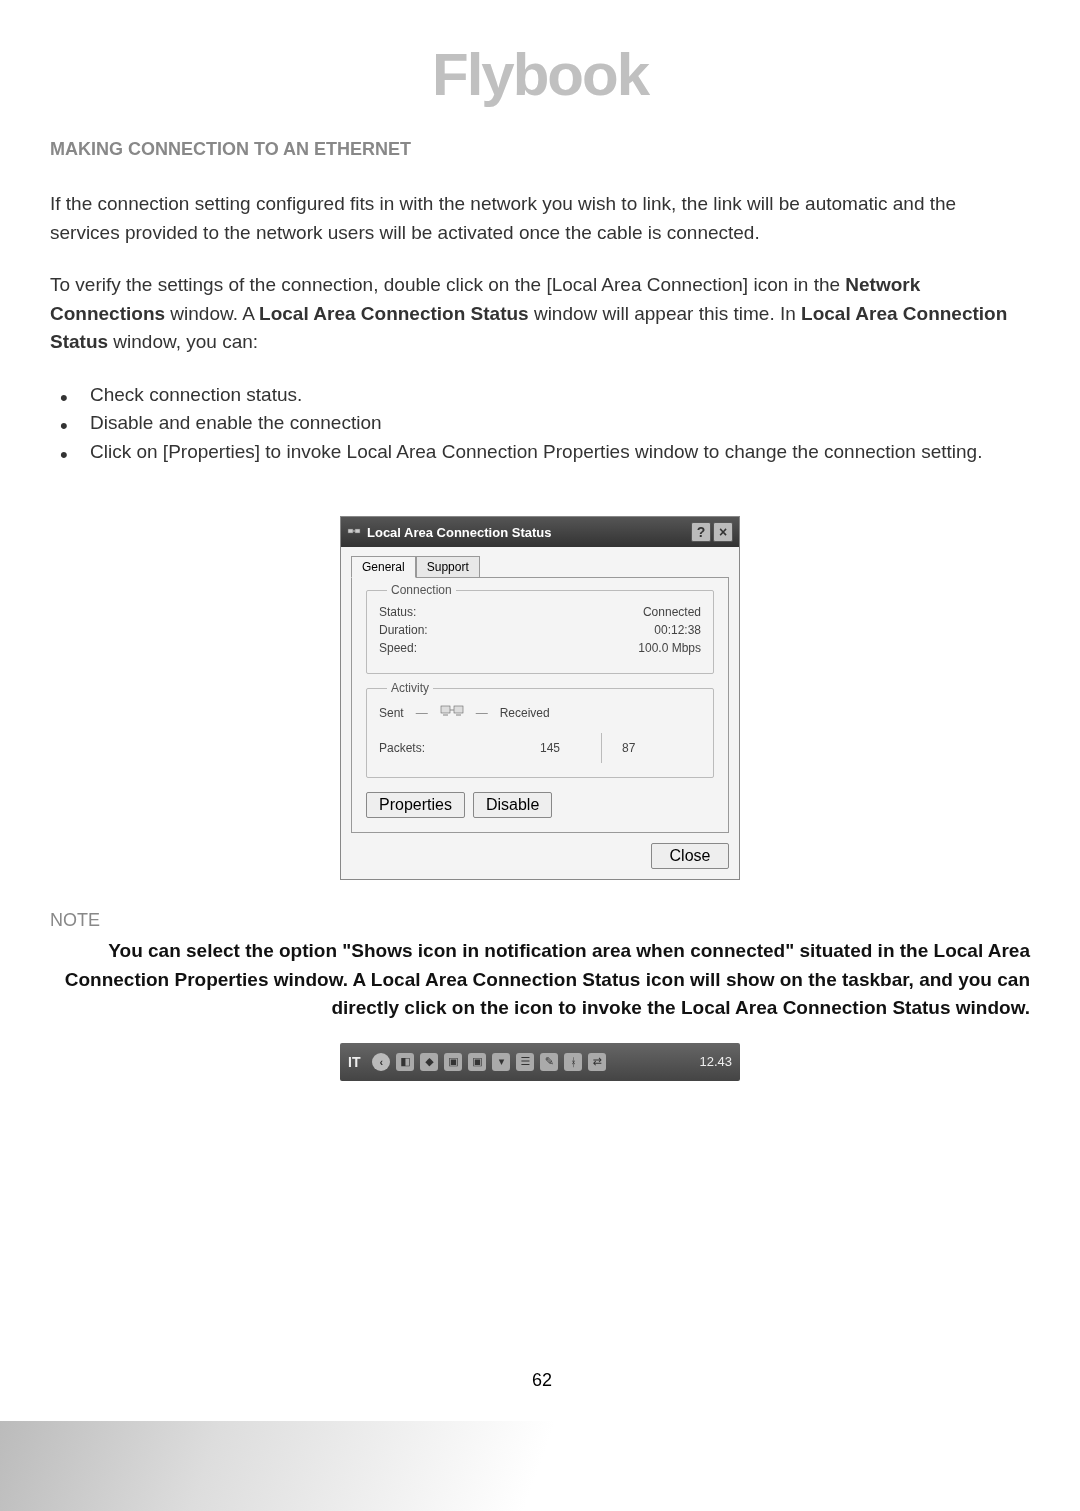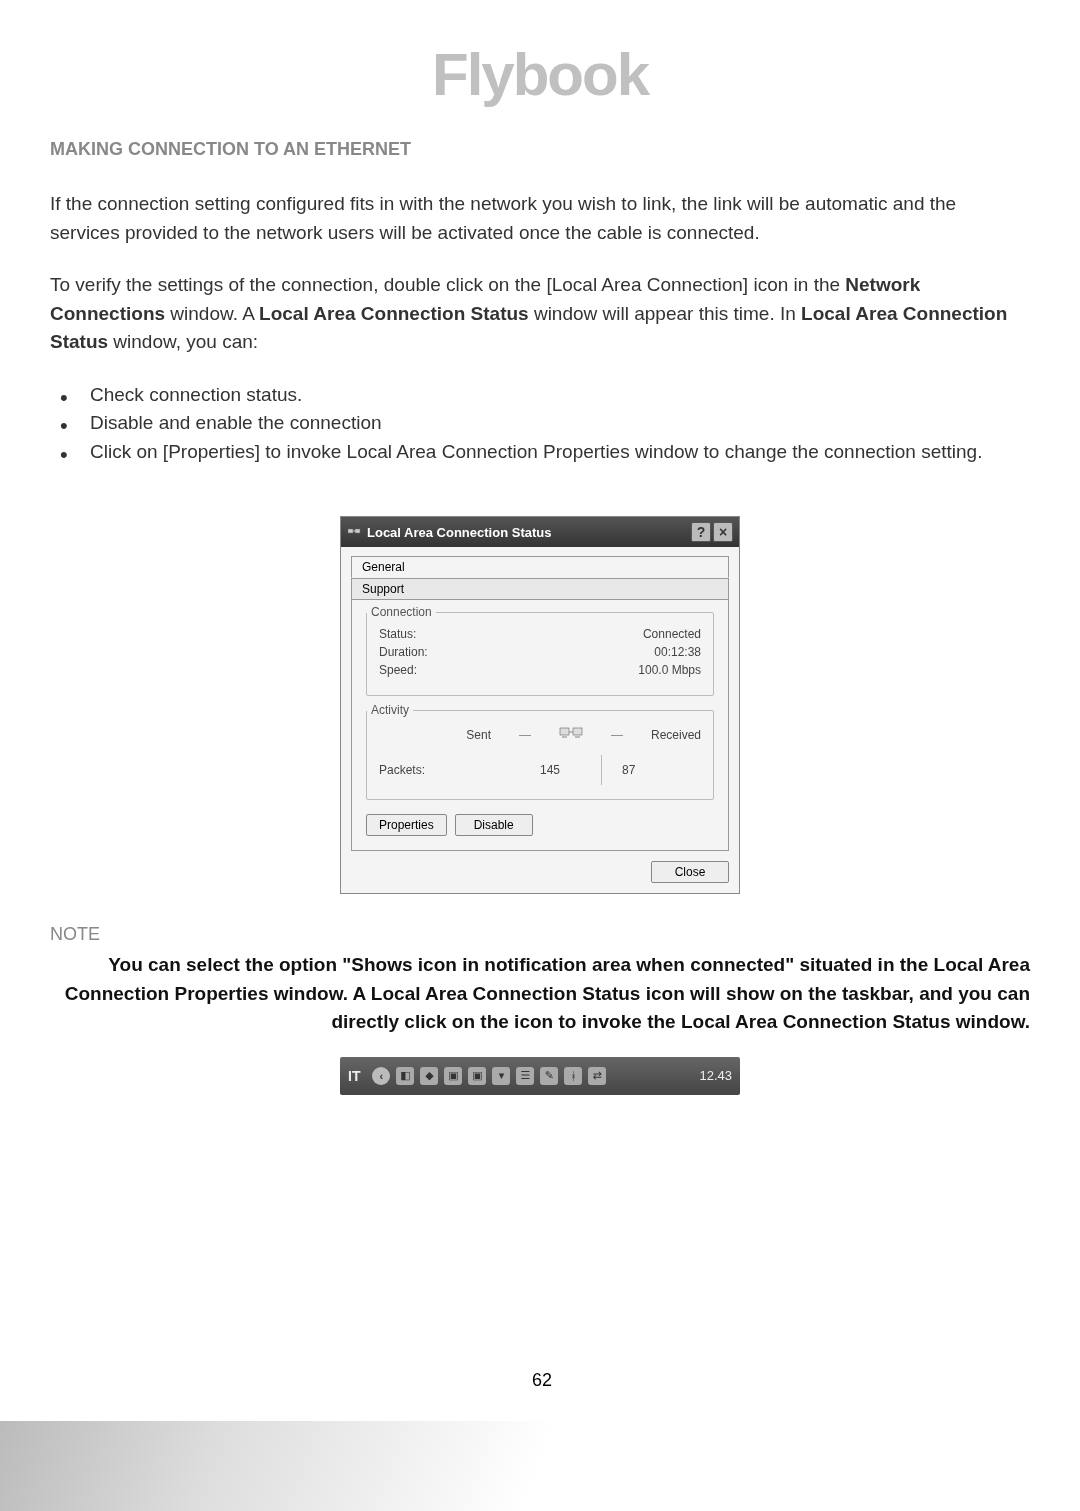--- a/index.html
+++ b/index.html
@@ -99,21 +99,20 @@
       line-height: 18px;
       border-radius: 2px;
     }
     .dialog-body {
       padding: 8px 10px 10px 10px;
       background: #f4f4f4;
     }
     .tabs {
       display: flex;
       margin-bottom: 0;
-      flex-direction: column;
     }
     .tab {
       padding: 3px 10px;
       font-size: 12px;
       border: 1px solid #999;
       background: #f4f4f4;
       position: relative;
       top: 1px;
     }
     .tab.active {
@@ -131,38 +130,38 @@
     .group {
       border: 1px solid #bbb;
       border-radius: 2px;
       padding: 10px 12px 14px 12px;
       margin-bottom: 14px;
       position: relative;
     }
     .group-title {
       position: absolute;
       top: -8px;
-      left: 0;
+      left: 20px;
       background: #f4f4f4;
       padding: 0 4px;
       font-size: 12px;
       color: #555;
     }
     .kv-row {
       display: flex;
       justify-content: space-between;
       font-size: 12px;
       color: #444;
       margin: 4px 0;
     }
     .activity-header {
       display: flex;
-      justify-content: flex-end;
-      align-items: center;
-      gap: 28px;
+      justify-content: flex-start;
+      align-items: center;
+      gap: 12px;
       font-size: 12px;
       color: #444;
       margin: 4px 0 10px 0;
     }
     .activity-divider {
       width: 1px;
       height: 30px;
       background: #bbb;
       margin: 0 auto;
     }
@@ -181,21 +180,21 @@
       width: 24px;
       height: 20px;
       display: inline-block;
     }
     .button-row {
       display: flex;
       gap: 8px;
       margin-top: 4px;
     }
     .xp-button {
-      font-size: 12px;
+      font-size: 16px;
       padding: 3px 12px;
       border: 1px solid #888;
       background: #eee;
       border-radius: 2px;
       min-width: 78px;
       text-align: center;
     }
     .close-row {
       display: flex;
       justify-content: flex-end;

